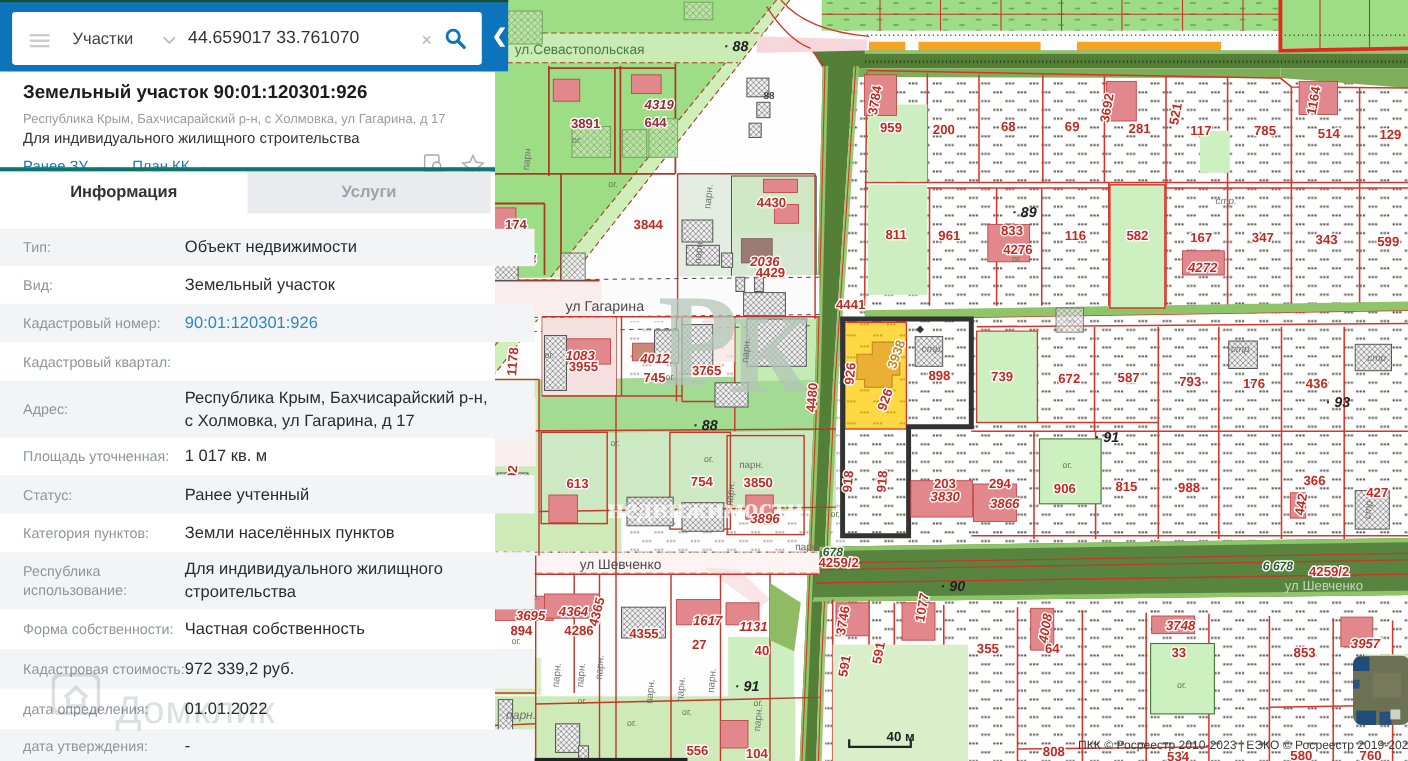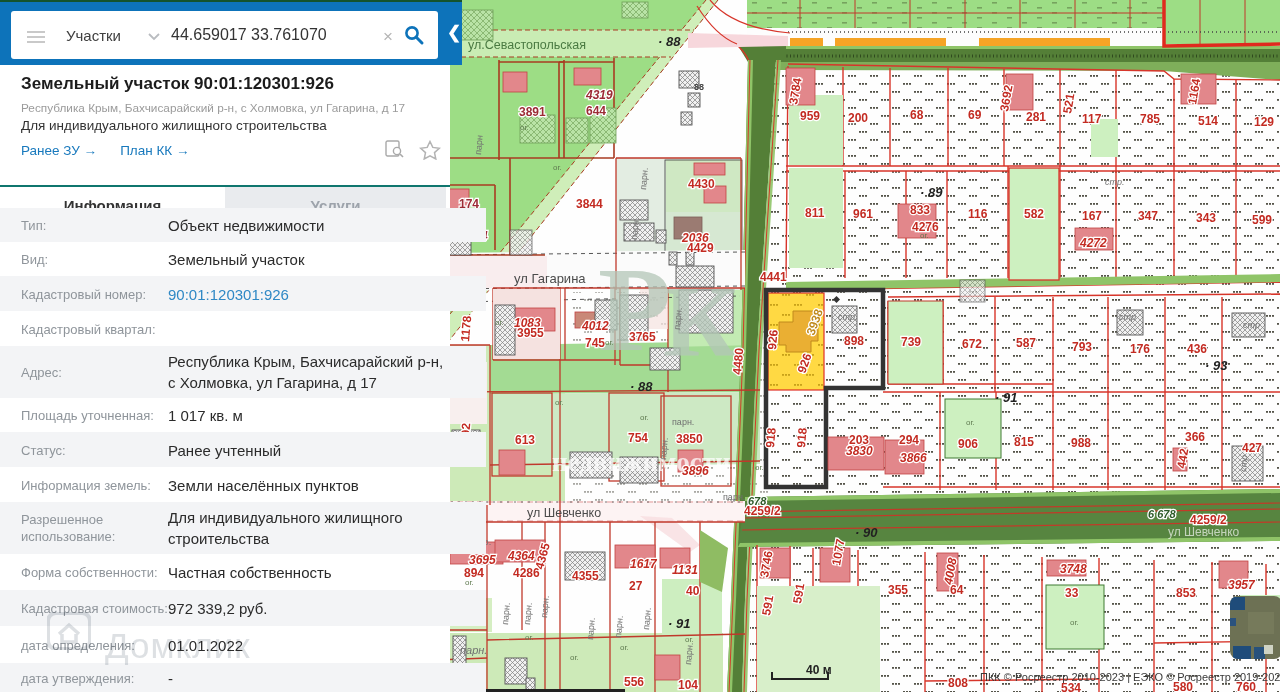--- a/index.html
+++ b/index.html
@@ -15,21 +15,21 @@
 #coords{position:absolute;left:160px;top:15px;font-size:16px;color:#333;}
 #xbtn{position:absolute;left:372px;top:16px;font-size:17px;color:#b5b5b5;}
 #collapse{position:absolute;left:447px;top:22px;color:#fff;font-size:17px;font-weight:bold;z-index:21;}
 #panel{position:absolute;left:0;top:65px;width:450px;height:627px;background:#fff;z-index:19;}
 #title{position:absolute;left:21px;top:9px;font-size:17px;font-weight:bold;color:#1c1c1c;}
 #addr{position:absolute;left:21px;top:36px;font-size:11.8px;color:#9b9b9b;white-space:nowrap;}
 #usage{position:absolute;left:21px;top:53px;font-size:13.5px;color:#333;}
 #links{position:absolute;left:21px;top:78px;font-size:13.5px;color:#1879bd;}
 #links span{margin-right:23px;}
 #icons{position:absolute;left:385px;top:75px;width:60px;white-space:nowrap;}
-#tabs{position:absolute;left:0;top:120px;width:450px;height:38px;border-top:2px solid #0f766e;}
+#tabs{position:absolute;left:0;top:87px;width:450px;height:38px;border-top:4px solid #0f766e;}
 #tab1{position:absolute;left:0;top:0;width:225px;height:38px;background:#fff;text-align:center;line-height:38px;font-size:15px;font-weight:bold;color:#333;}
 #tab2{position:absolute;left:225px;top:0;width:221px;height:38px;background:#e9ebee;text-align:center;line-height:38px;font-size:15px;font-weight:bold;color:#9da3ab;}
 .row{position:absolute;left:0;width:446px;}
 .row .lb{position:absolute;left:21px;top:50%;transform:translateY(-50%);font-size:13px;color:#8f959b;width:150px;line-height:17px;}
 .row .vl{position:absolute;left:168px;top:50%;transform:translateY(-50%);font-size:15px;color:#2b2b2b;width:278px;line-height:21px;}
 .row .vl a{color:#2f88c5;text-decoration:none;}
 .gray{background:#f3f4f6;padding-left:40px;}
 #wm{position:absolute;left:47px;top:547px;z-index:21;color:#dde0e3;mix-blend-mode:multiply;}
 #wmtext{position:absolute;left:58px;top:14px;font-size:35px;font-weight:normal;letter-spacing:1px;}
 </style>
@@ -524,25 +524,25 @@
       </div>
   <div class="row" style="top:333px;height:34px;">
         <div class="lb">Площадь уточненная:</div>
         <div class="vl">1 017 кв. м</div>
       </div>
   <div class="row gray" style="top:367px;height:35px;">
         <div class="lb">Статус:</div>
         <div class="vl">Ранее учтенный</div>
       </div>
   <div class="row" style="top:402px;height:35px;">
-        <div class="lb">Информация земель:</div>
+        <div class="lb">Категория пунктов:</div>
         <div class="vl">Земли населённых пунктов</div>
       </div>
   <div class="row gray" style="top:437px;height:52px;">
-        <div class="lb">Разрешенное использование:</div>
+        <div class="lb">Республика использование:</div>
         <div class="vl">Для индивидуального жилищного строительства</div>
       </div>
   <div class="row" style="top:489px;height:36px;">
         <div class="lb">Форма собственности:</div>
         <div class="vl">Частная собственность</div>
       </div>
   <div class="row gray" style="top:525px;height:36px;">
         <div class="lb">Кадастровая стоимость:</div>
         <div class="vl">972 339,2 руб.</div>
       </div>

